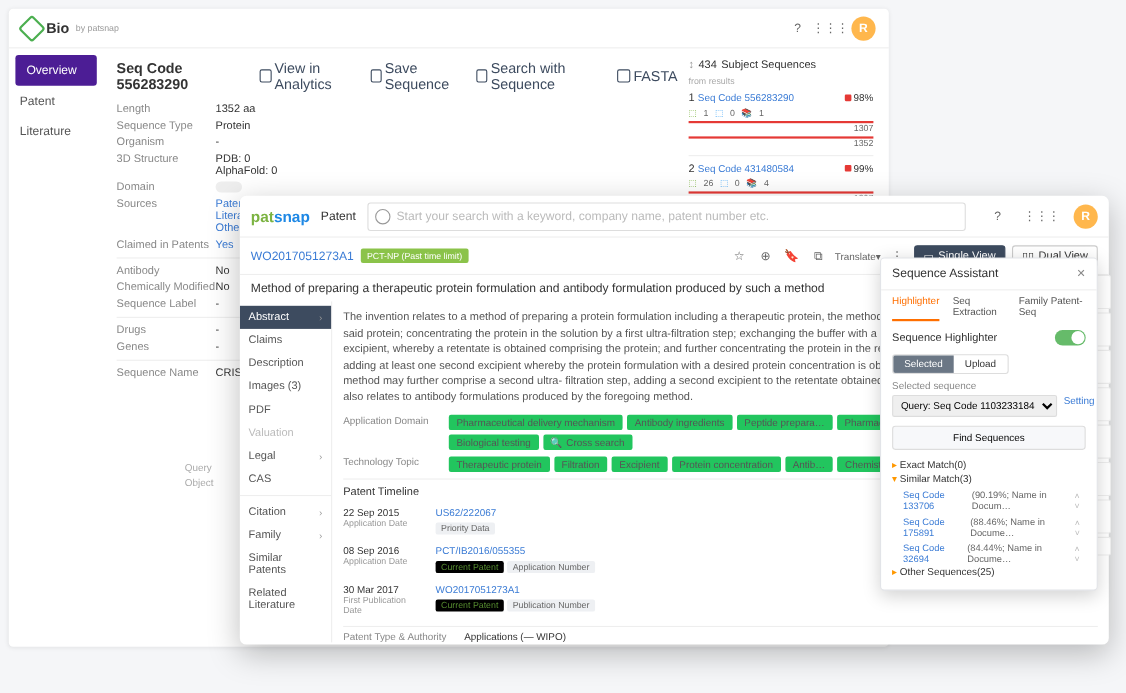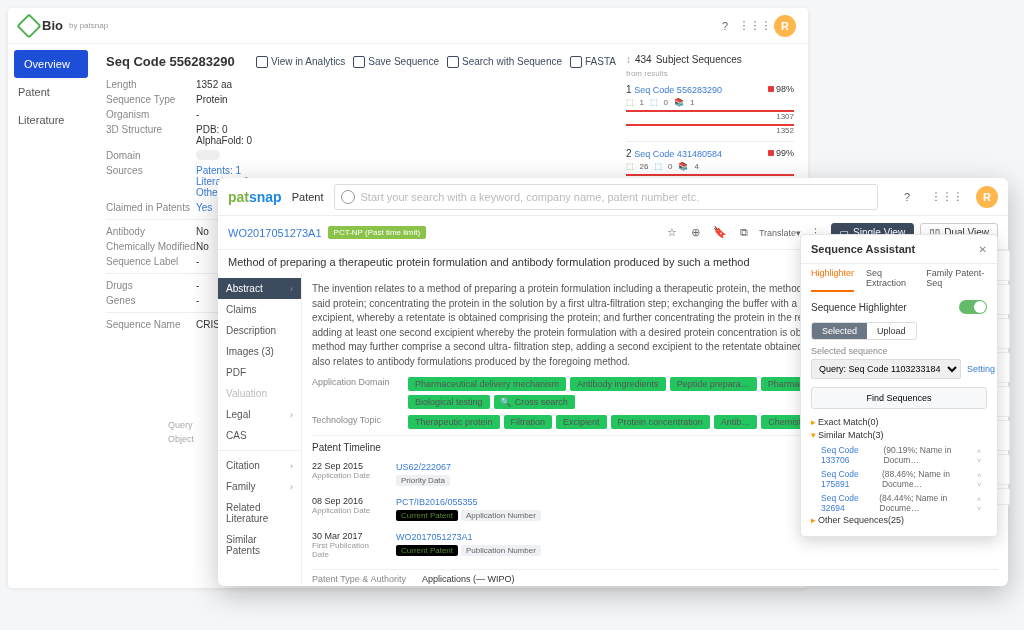--- a/index.html
+++ b/index.html
@@ -9,24 +9,24 @@
 .bio-logo{display:flex;align-items:center;gap:4px}
 .bio-logo .logo-icon{width:18px;height:18px;border:2px solid #4caf50;border-radius:3px;transform:rotate(45deg)}
 .bio-logo .txt{font-weight:600;color:#333;font-size:13px}
 .bio-logo .sub{font-size:8px;color:#999;margin-left:2px}
 .bg-header .spacer{flex:1}
 .hdr-icon{width:22px;height:22px;border-radius:50%;display:inline-flex;align-items:center;justify-content:center;margin-left:8px;color:#666;cursor:pointer}
 .hdr-icon.av{background:#ffb74d;color:#fff;font-weight:600}
 .bg-body{display:flex}
 .left-nav{width:86px;padding-top:6px}
 .left-nav .tab{padding:8px 10px;font-size:11px;color:#555;cursor:pointer}
-.left-nav .tab.active{background:#1d4ed8;color:#fff;border-radius:3px;margin:0 6px}
+.left-nav .tab.active{background:#4c1d95;color:#fff;border-radius:3px;margin:0 6px}
 .content{flex:1;padding:10px 12px}
 .seq-title{font-weight:600;font-size:13px;margin-bottom:10px}
-.actions-row{display:flex;gap:8px;margin-bottom:10px;font-size:10px;color:#3d4b5f}
+.actions-row{display:flex;gap:8px;margin-bottom:10px;font-size:13px;color:#3d4b5f}
 .act{display:flex;align-items:center;gap:3px;cursor:pointer}
 .act .i{width:12px;height:12px;display:inline-block;border:1px solid #3d4b5f;border-radius:2px}
 .kv{display:flex;font-size:10px;margin-bottom:4px}
 .kv .k{width:90px;color:#888}
 .kv .v{color:#333}
 .kv .link{color:#3a7bd5}
 .pill{display:inline-block;width:24px;height:10px;background:#eee;border-radius:5px}
 .sep{height:1px;background:#eee;margin:6px 0}
 .small-tabs{position:absolute;left:160px;bottom:140px;font-size:9px;color:#aaa}
 .small-tabs div{margin-bottom:4px}
@@ -80,34 +80,34 @@
 .mini-chip.g{background:#000000;color:#558b2f}
 .mini-chip.o{background:#eef0f3;color:#666}
 .val-row{display:flex;font-size:9px;margin-bottom:6px}
 .val-row .lbl{width:110px;color:#888}
 .val-row .v{color:#333}
 .val-row .v.link{color:#3a7bd5}
 
 
 .popover{position:absolute;right:26px;top:234px;width:198px;background:#fff;border:1px solid #e2e4e8;border-radius:4px;box-shadow:0 4px 16px rgba(0,0,0,.18);z-index:5;font-size:10px}
 .popover .ph{padding:8px 10px;display:flex;align-items:center;justify-content:space-between;border-bottom:1px solid #eee}
-.popover .ph .t{font-weight:700;font-size:11px}
+.popover .ph .t{font-weight:400;font-size:11px}
 .popover .ph .x{cursor:pointer;color:#888}
 .po-tabs{display:flex;padding:4px 10px 0;gap:12px;font-size:9px}
 .po-tabs .pt{padding-bottom:4px;cursor:pointer;color:#555}
 .po-tabs .pt.active{color:#ff6f00;border-bottom:2px solid #ff6f00;font-weight:500}
 .po-body{padding:8px 10px}
 .sw-row{display:flex;align-items:center;justify-content:space-between;margin-bottom:8px}
 .switch{width:28px;height:14px;background:#66bb6a;border-radius:7px;position:relative}
 .switch::after{content:"";position:absolute;right:1px;top:1px;width:12px;height:12px;background:#fff;border-radius:50%}
 .seg{display:flex;border:1px solid #ddd;border-radius:3px;overflow:hidden;width:fit-content;margin-bottom:6px}
 .seg .s{padding:3px 10px;font-size:9px;cursor:pointer}
 .seg .s.active{background:#6b7785;color:#fff}
 .sel-lbl{font-size:9px;color:#888;margin-bottom:3px}
-.sel{display:flex;align-items:center;gap:6px;margin-bottom:8px}
+.sel{display:flex;gap:6px;margin-bottom:8px}
 .sel select{flex:1;font-size:9px;padding:3px;border:1px solid #ddd;border-radius:2px}
 .sel .set{color:#3a7bd5;font-size:9px;cursor:pointer}
 .find-btn{width:100%;padding:5px;border:1px solid #ddd;background:#f7f8fa;border-radius:3px;font-size:9px;cursor:pointer;margin-bottom:8px}
 .cat{font-size:9px;margin-bottom:3px}
 .cat.ex::before{content:"▸ ";color:#ff9800}
 .cat.sim::before{content:"▾ ";color:#ff9800}
 .cat.oth::before{content:"▸ ";color:#ff9800}
 .match{display:flex;align-items:flex-end;font-size:8.5px;padding:2px 0 2px 10px}
 .match .mname{color:#3a7bd5}
 .match .mdet{color:#666;margin-left:2px}
@@ -306,22 +306,22 @@
       <div class="it">CAS</div>
       <div style="height:1px;background:#eee;margin:4px 0"></div>
       <div class="it">
           <span>Citation</span>
           <span class="chev">›</span>
         </div>
       <div class="it">
           <span>Family</span>
           <span class="chev">›</span>
         </div>
+      <div class="it">Similar Patents</div>
       <div class="it">Related Literature</div>
-      <div class="it">Similar Patents</div>
     </div>
     <div class="doc-content">
       <div class="abstract">The invention relates to a method of preparing a protein formulation including a therapeutic protein, the method comprising: providing a solution comprising said protein; concentrating the protein in the solution by a first ultra-filtration step; exchanging the buffer with a diafiltration buffer including at least one first excipient, whereby a retentate is obtained comprising the protein; and further concentrating the protein in the retentate by a second ultra-filtration step; and adding at least one second excipient whereby the protein formulation with a desired protein concentration is obtained. According to the invention, the method may further comprise a second ultra- filtration step, adding a second excipient to the retentate obtained from the diafiltration step. The invention also relates to antibody formulations produced by the foregoing method.</div>
       <div class="field">
         <span class="lbl">Application Domain</span>
         <div class="chips">
           <span class="chip">Pharmaceutical delivery mechanism</span>
           <span class="chip">Antibody ingredients</span>
           <span class="chip">Peptide prepara…</span>
           <span class="chip">Pharmaceutical non-active ingredients</span>

